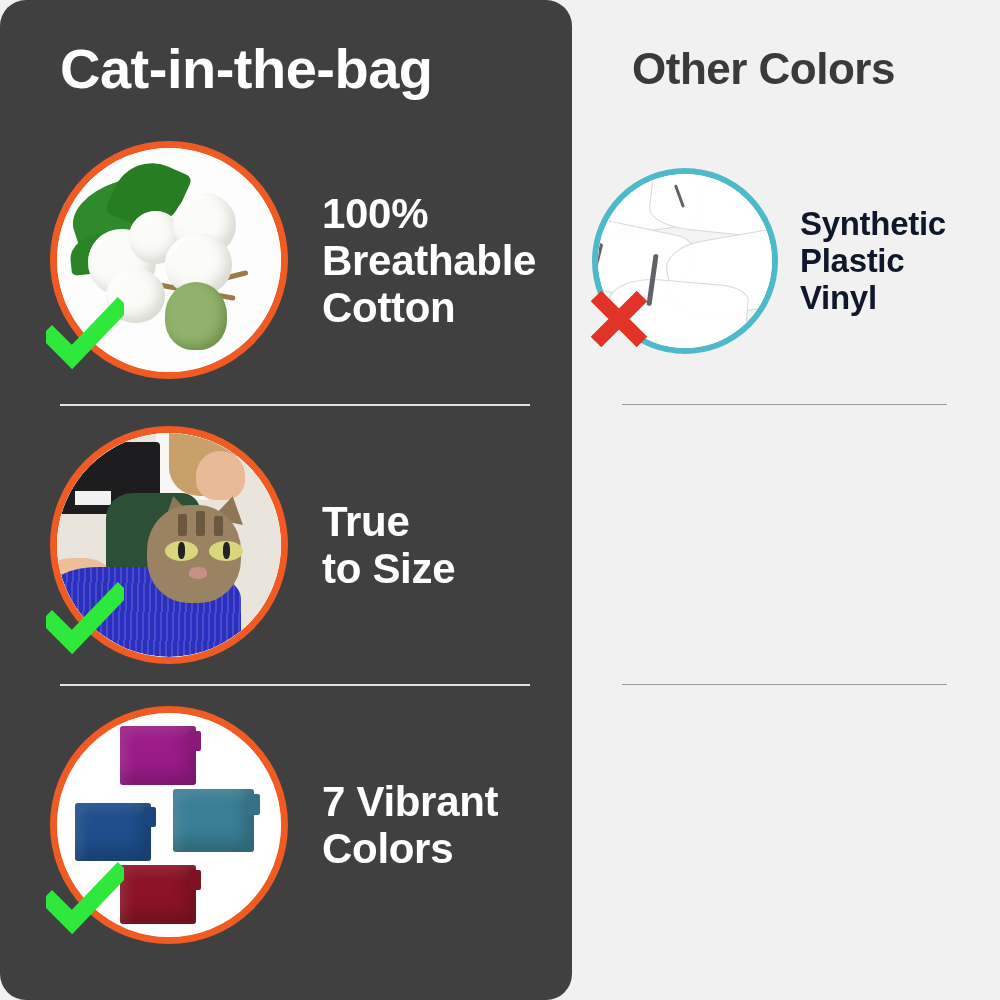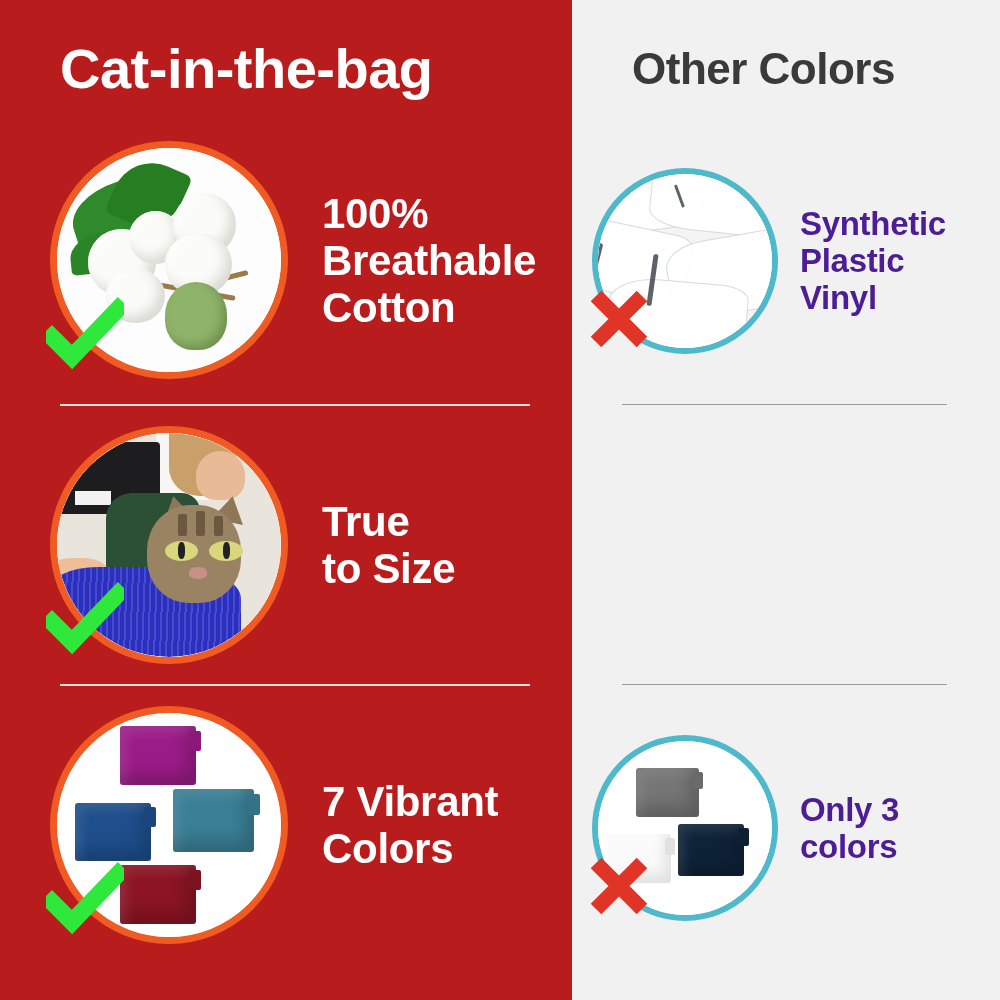--- a/index.html
+++ b/index.html
@@ -11,21 +11,21 @@
     overflow: hidden;
   }
   #page {
     position: relative;
     width: 1000px; height: 1000px;
     display: flex;
   }
 
   
   .panel { position: relative; height: 1000px; }
-  .panel-left  { width: 572px; background: #b91c1c; }
+  .panel-left  { width: 572px; background: #404040; border-radius: 26px; }
   .panel-gap   { width: 8px;  background: #f1f1f1; }
   .panel-right { width: 420px; background: #f1f1f1; }
 
   
   .title {
     font-weight: bold;
     letter-spacing: -0.5px;
     white-space: nowrap;
   }
   .title-left {
@@ -95,21 +95,21 @@
   .feat-text.left {
     margin-left: 34px;
     color: #ffffff;
     font-size: 42px;
     line-height: 47px;
     font-weight: bold;
     letter-spacing: -0.3px;
   }
   .feat-text.right {
     margin-left: 22px;
-    color: #4c1d95;
+    color: #0f172a;
     font-size: 33px;
     line-height: 37px;
     font-weight: bold;
     letter-spacing: -0.3px;
   }
 
   
   .sep { position: absolute; height: 2px; }
   .sep-left  { left: 60px;  width: 470px; background: #ffffff; opacity: .85; }
   .sep-right { left: 42px;  width: 325px; background: #9a9a9a; height: 1px; }
@@ -319,37 +319,18 @@
             <path d="M10 10 L56 56 M56 10 L10 56" fill="none" stroke="#e03526" stroke-width="15" stroke-linecap="butt"></path>
           </svg>
         </div>
       </div>
       <div class="feat-text right">Synthetic
 Plastic
 Vinyl</div>
     </div>
 
 
-    <div class="row row-right r3">
-      <div class="circle-wrap small">
-        <div class="circle teal">
-          <div class="photo">
-            <div class="fold" style="left:22%; top:16%; width:36%; height:28%; background:#767676;"></div>
-            <div class="fold" style="left:6%;  top:54%; width:36%; height:28%; background:#fafafa;
-                                     box-shadow: inset -6px -8px 14px rgba(0,0,0,.10), inset 4px 4px 10px rgba(255,255,255,.9);"></div>
-            <div class="fold" style="left:46%; top:48%; width:38%; height:30%; background:#0e2238;"></div>
-          </div>
-        </div>
-        <div class="badge cross">
-          <svg viewBox="0 0 66 66" width="66" height="66" aria-hidden="true">
-            <path d="M10 10 L56 56 M56 10 L10 56" fill="none" stroke="#e03526" stroke-width="15" stroke-linecap="butt"></path>
-          </svg>
-        </div>
-      </div>
-      <div class="feat-text right">Only 3
-colors</div>
-    </div>
 
     <div class="sep sep-right s1"></div>
     <div class="sep sep-right s2"></div>
   </div>
 
 </div>
 
 </body></html>

